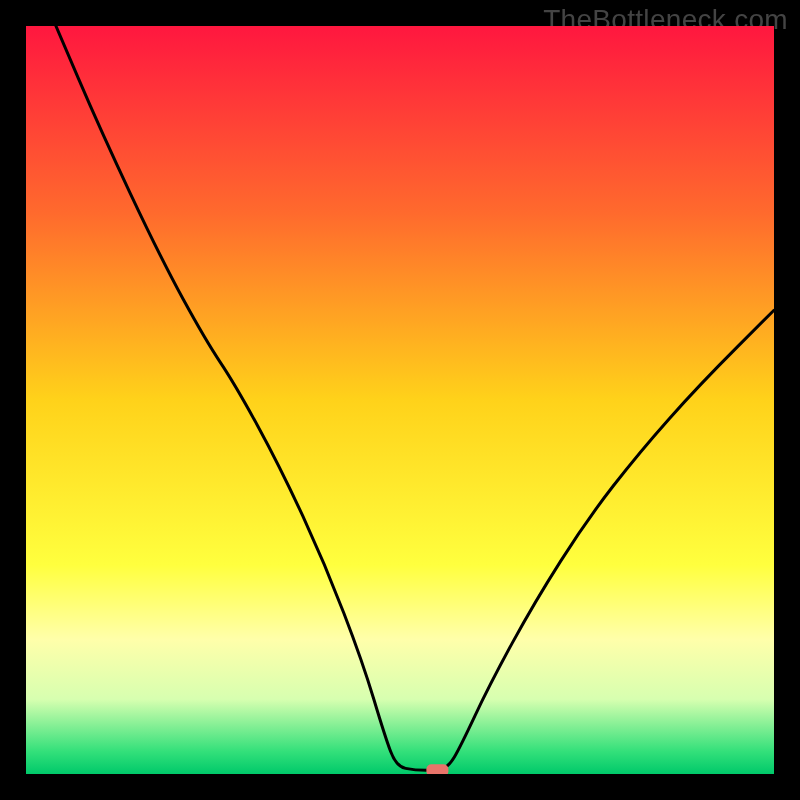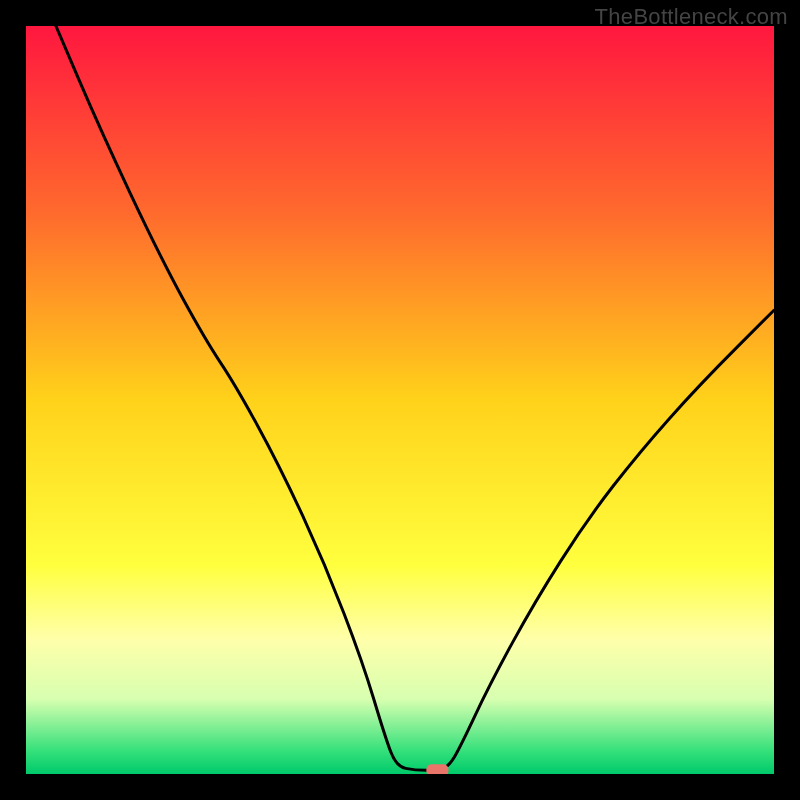--- a/index.html
+++ b/index.html
@@ -15,21 +15,21 @@
     position: relative;
     width: 800px;
     height: 800px;
     background: #000;
   }
   .watermark {
     position: absolute;
     top: 4px;
     right: 12px;
     color: #444;
-    font-size: 22px;
+    font-size: 28px;
     font-weight: 500;
     letter-spacing: 0.3px;
     user-select: none;
   }
   .plot-wrap {
     position: absolute;
     left: 26px;
     top: 26px;
     width: 748px;
     height: 748px;

